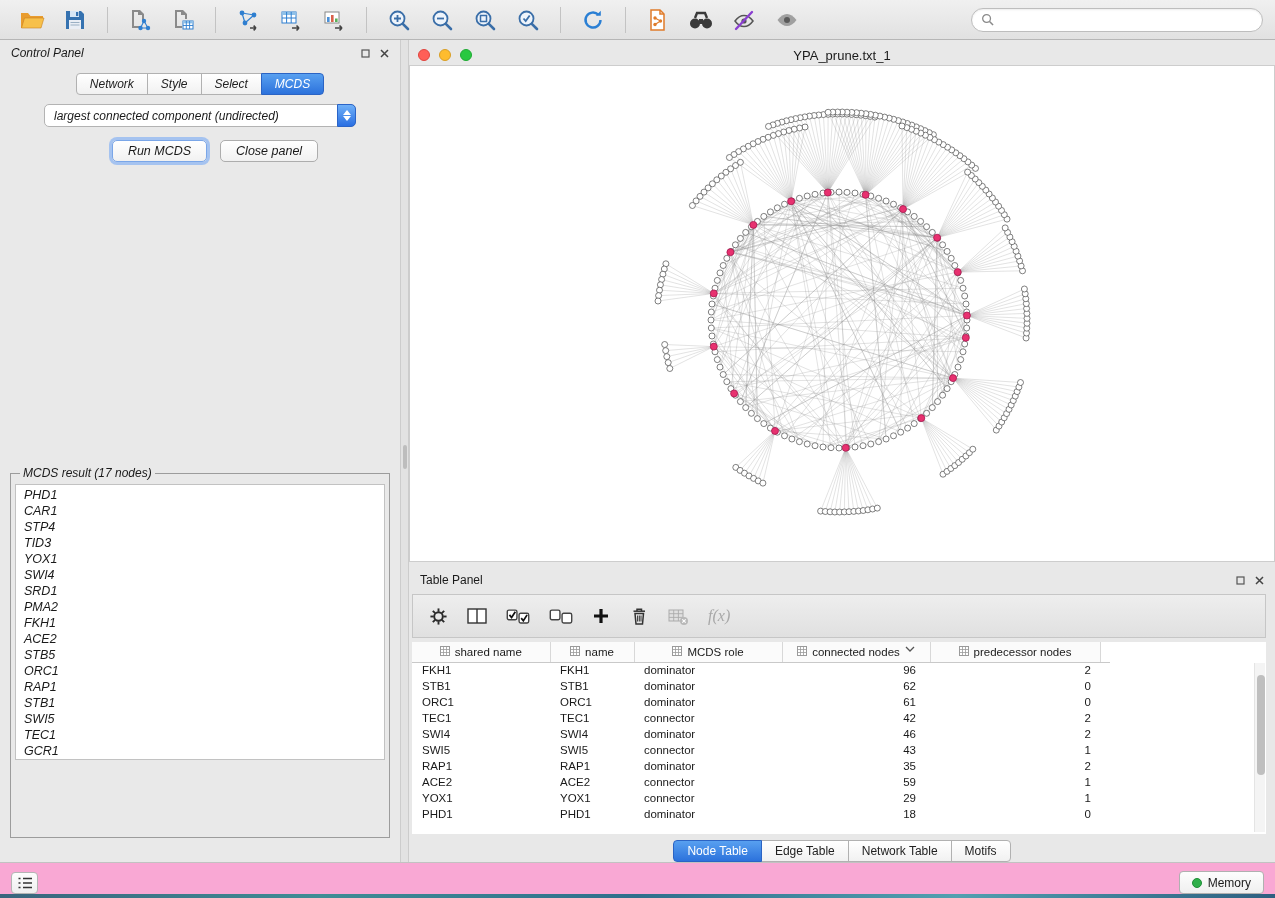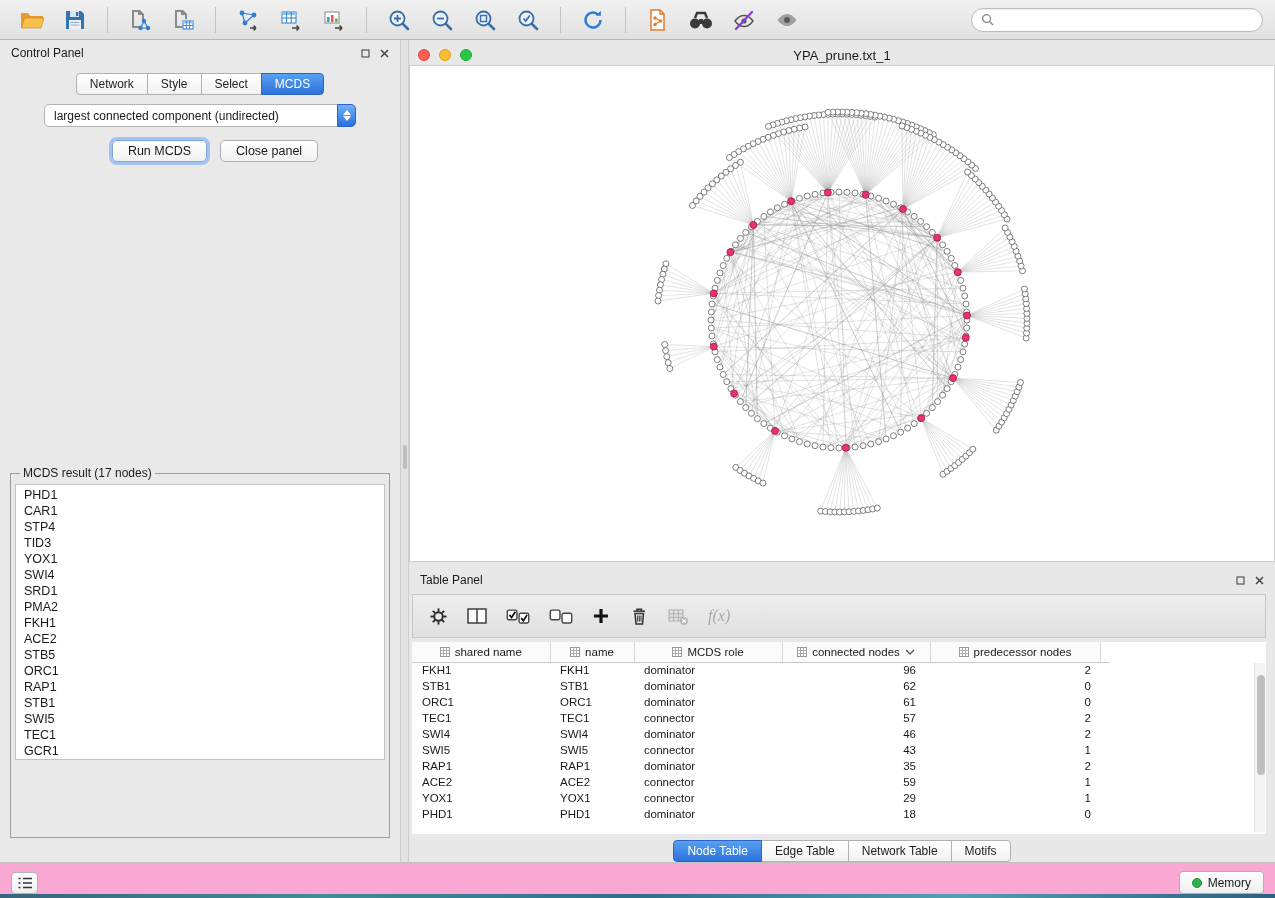--- a/index.html
+++ b/index.html
@@ -14,21 +14,21 @@
   .tb{width:40px;height:32px;display:flex;align-items:center;justify-content:center;border-radius:4px;}
   .sep{width:1px;height:26px;background:#c3c3c3;margin:0 9px;}
   .search{margin-left:auto;width:292px;height:24px;background:#fff;border:1px solid #bdbdbd;border-radius:12px;
           display:flex;align-items:center;padding:0 9px;box-shadow:inset 0 1px 2px rgba(0,0,0,.08);}
   .search input{border:none;outline:none;flex:1;font-size:12px;background:transparent;margin-left:6px;}
 
   
   .main{position:absolute;top:40px;left:0;right:0;bottom:36px;display:flex;}
 
   
-  .control-panel{width:400px;background:#e9e9e9;display:flex;flex-direction:column;}
+  .control-panel{width:400px;background:#e9e9e9;display:flex;flex-direction:column;font-style:italic;}
   .panel-head{height:26px;display:flex;align-items:center;padding:0 11px;font-size:12px;flex:none;}
   .win-btns{margin-left:auto;display:flex;gap:10px;align-items:center;}
   .cp-tabs{display:flex;justify-content:center;margin-top:7px;flex:none;}
   .tab{border:1px solid #b1b1b1;margin-left:-1px;background:linear-gradient(#ffffff,#f1f1f1);padding:3px 13px;font-size:12px;color:#222;}
   .tab:first-child{border-radius:4px 0 0 4px;margin-left:0;}
   .tab:last-child{border-radius:0 4px 4px 0;}
   .tab.active{background:linear-gradient(#58a0f0,#2c72dc);border-color:#2b64c4;color:#fff;position:relative;z-index:1;}
   .opt-label{text-align:center;margin-top:23px;font-size:12.5px;flex:none;}
   .combo{width:312px;height:23px;margin:9px auto 0;background:#fff;border:1px solid #b3b3b3;border-radius:5px;
          display:flex;align-items:center;flex:none;}
@@ -65,21 +65,21 @@
   .table-panel{flex:1;margin-top:5px;display:flex;flex-direction:column;min-height:0;}
   .tp-toolbar{margin:1px 9px 0 3px;height:44px;background:linear-gradient(#eeeeee,#e0e0e0);border:1px solid #c6c6c6;
               display:flex;align-items:center;gap:19px;padding-left:16px;flex:none;}
   .tp-tool{display:flex;align-items:center;justify-content:center;}
   .fx{font-family:"Liberation Serif","DejaVu Serif",serif;font-style:italic;font-size:16px;color:#a8a8a8;}
   .tp-table-wrap{margin:4px 9px 0 3px;background:#fff;height:192px;position:relative;overflow:hidden;flex:none;}
   table.node-table{border-collapse:collapse;table-layout:fixed;}
   .node-table th{height:20px;background:#fbfbfb;border-bottom:1px solid #c9c9c9;border-right:1px solid #d8d8d8;
                  font-weight:normal;font-size:11.5px;padding:0 4px;}
   .node-table th.filler{background:#fff;border-right:none;}
-  .th-inner{display:flex;align-items:center;justify-content:center;gap:5px;white-space:nowrap;}
+  .th-inner{display:flex;align-items:flex-start;justify-content:center;gap:5px;white-space:nowrap;}
   .node-table td{height:16px;font-size:11.5px;padding:0 0 0 10px;white-space:nowrap;overflow:hidden;}
   .node-table td.num{text-align:right;padding:0 14px 0 0;}
   .node-table td.nump{text-align:right;padding:0 9px 0 0;}
   .vscroll{position:absolute;top:21px;right:1px;bottom:2px;width:11px;background:#f4f4f4;border-left:1px solid #e4e4e4;}
   .vscroll .thumb{position:absolute;top:12px;left:1.5px;width:8px;height:100px;background:#bfbfbf;border-radius:4px;}
   .tp-tabs{display:flex;justify-content:center;margin-top:6px;flex:none;}
 
   
   .status-bar{position:absolute;left:0;right:0;bottom:4px;height:32px;background:#f9a8d4;border-top:1px solid #c2c2c2;
               display:flex;align-items:flex-end;padding:0 11px;}
@@ -1241,21 +1241,21 @@
                 <td>ORC1</td>
                 <td>dominator</td>
                 <td class="num">61</td>
                 <td class="nump">0</td>
                 <td></td>
               </tr>
               <tr>
                 <td>TEC1</td>
                 <td>TEC1</td>
                 <td>connector</td>
-                <td class="num">57</td>
+                <td class="num">42</td>
                 <td class="nump">2</td>
                 <td></td>
               </tr>
               <tr>
                 <td>SWI4</td>
                 <td>SWI4</td>
                 <td>dominator</td>
                 <td class="num">46</td>
                 <td class="nump">2</td>
                 <td></td>

